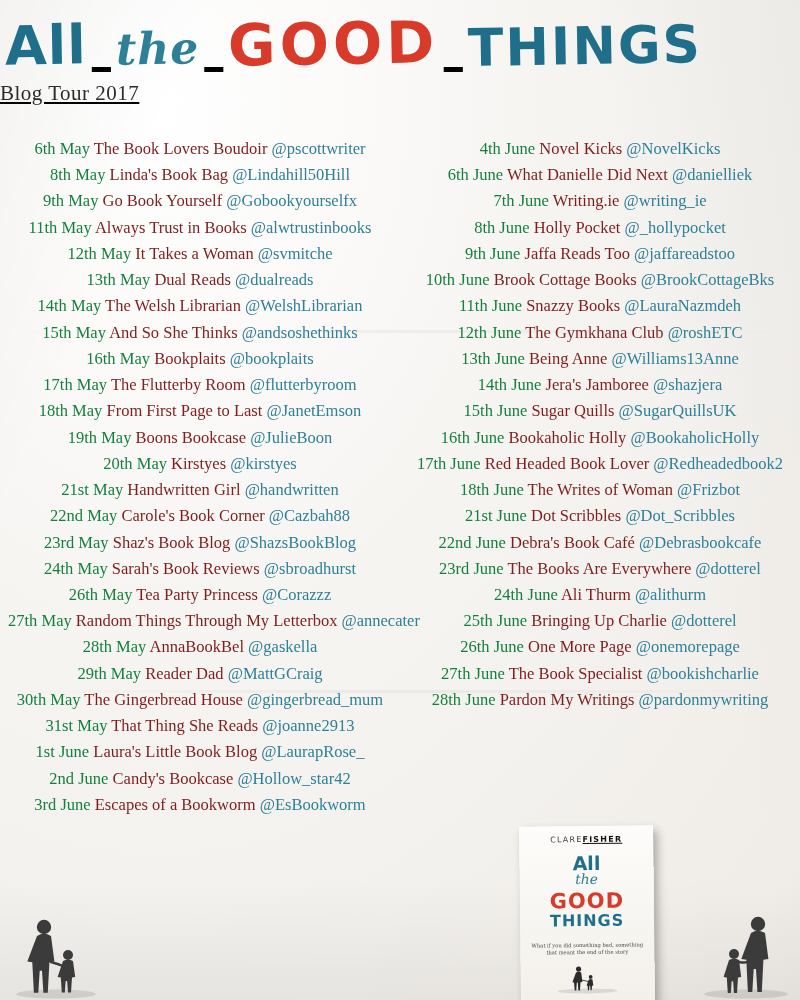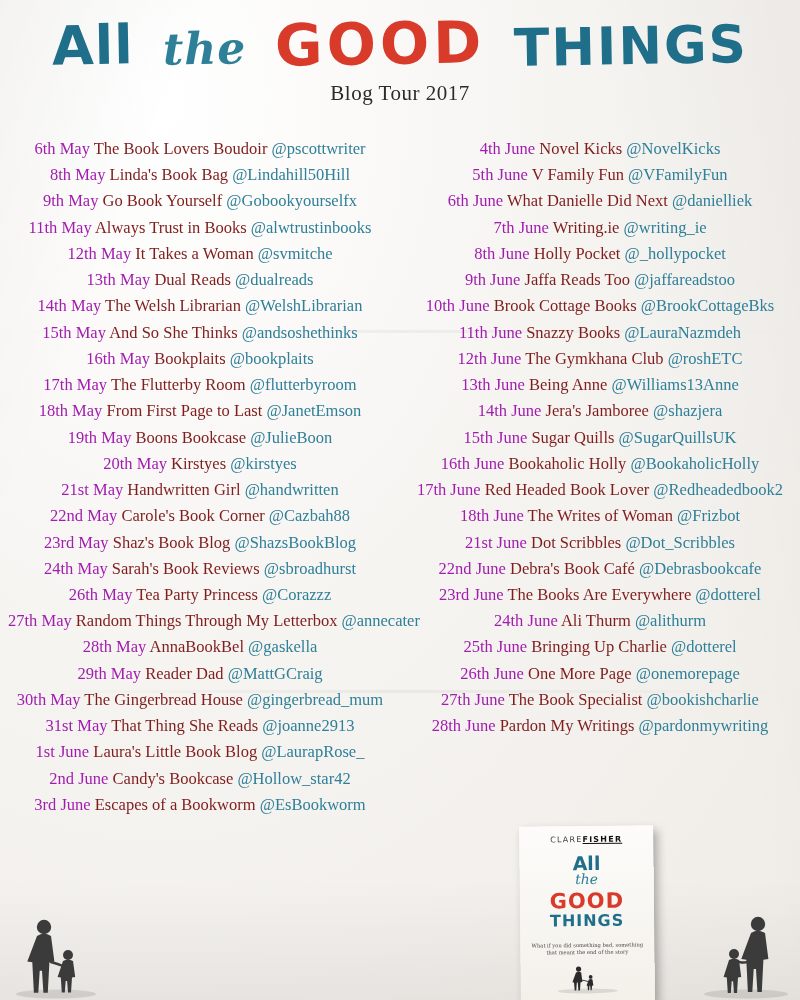--- a/index.html
+++ b/index.html
@@ -22,21 +22,21 @@
       radial-gradient(ellipse at 20% 10%, #ffffff 0%, #f6f4f1 45%, #efece7 100%);
   }
   .crease {
     position:absolute;
     background: linear-gradient(90deg, rgba(0,0,0,0) 0%, rgba(0,0,0,0.045) 50%, rgba(0,0,0,0) 100%);
   }
 
   
   .title-wrap {
     position:absolute; top:14px; left:0; width:800px;
-    text-align:center;
+    text-decoration:underline;
   }
   .title {
     font-family: "DejaVu Sans", sans-serif;
     font-weight: bold;
     font-size: 52px;
     letter-spacing: 1px;
     line-height: 1.05;
     white-space: nowrap;
   }
   .title .w {
@@ -68,21 +68,21 @@
     width: 400px;
     padding: 0 8px;
   }
   .entry {
     text-align: center;
     font-size: 16.5px;
     line-height: 1.59;
     color: #222;
     white-space: nowrap;
   }
-  .date { color: #a21caf; margin-top: 48px; }
+  .date { color: #15803d; margin-top: 48px; }
   .blog { color: #7f1d1d; }
   .handle { color: #2e7f98; }
 
   
   .book {
     position:absolute;
     left: 520px;
     top: 826px;
     width: 134px;
     height: 176px;
@@ -178,21 +178,20 @@
       <div class="entry"><span class="date">28th May</span> <span class="blog">AnnaBookBel</span> <span class="handle">@gaskella</span></div>
       <div class="entry"><span class="date">29th May</span> <span class="blog">Reader Dad</span> <span class="handle">@MattGCraig</span></div>
       <div class="entry"><span class="date">30th May</span> <span class="blog">The Gingerbread House</span> <span class="handle">@gingerbread_mum</span></div>
       <div class="entry"><span class="date">31st May</span> <span class="blog">That Thing She Reads</span> <span class="handle">@joanne2913</span></div>
       <div class="entry"><span class="date">1st June</span> <span class="blog">Laura's Little Book Blog</span> <span class="handle">@LaurapRose_</span></div>
       <div class="entry"><span class="date">2nd June</span> <span class="blog">Candy's Bookcase</span> <span class="handle">@Hollow_star42</span></div>
       <div class="entry"><span class="date">3rd June</span> <span class="blog">Escapes of a Bookworm</span> <span class="handle">@EsBookworm</span></div>
     </div>
   <div class="col" id="col-1">
       <div class="entry"><span class="date">4th June</span> <span class="blog">Novel Kicks</span> <span class="handle">@NovelKicks</span></div>
-      <div class="entry"><span class="date">5th June</span> <span class="blog">V Family Fun</span> <span class="handle">@VFamilyFun</span></div>
       <div class="entry"><span class="date">6th June</span> <span class="blog">What Danielle Did Next</span> <span class="handle">@danielliek</span></div>
       <div class="entry"><span class="date">7th June</span> <span class="blog">Writing.ie</span> <span class="handle">@writing_ie</span></div>
       <div class="entry"><span class="date">8th June</span> <span class="blog">Holly Pocket</span> <span class="handle">@_hollypocket</span></div>
       <div class="entry"><span class="date">9th June</span> <span class="blog">Jaffa Reads Too</span> <span class="handle">@jaffareadstoo</span></div>
       <div class="entry"><span class="date">10th June</span> <span class="blog">Brook Cottage Books</span> <span class="handle">@BrookCottageBks</span></div>
       <div class="entry"><span class="date">11th June</span> <span class="blog">Snazzy Books</span> <span class="handle">@LauraNazmdeh</span></div>
       <div class="entry"><span class="date">12th June</span> <span class="blog">The Gymkhana Club</span> <span class="handle">@roshETC</span></div>
       <div class="entry"><span class="date">13th June</span> <span class="blog">Being Anne</span> <span class="handle">@Williams13Anne</span></div>
       <div class="entry"><span class="date">14th June</span> <span class="blog">Jera's Jamboree</span> <span class="handle">@shazjera</span></div>
       <div class="entry"><span class="date">15th June</span> <span class="blog">Sugar Quills</span> <span class="handle">@SugarQuillsUK</span></div>

